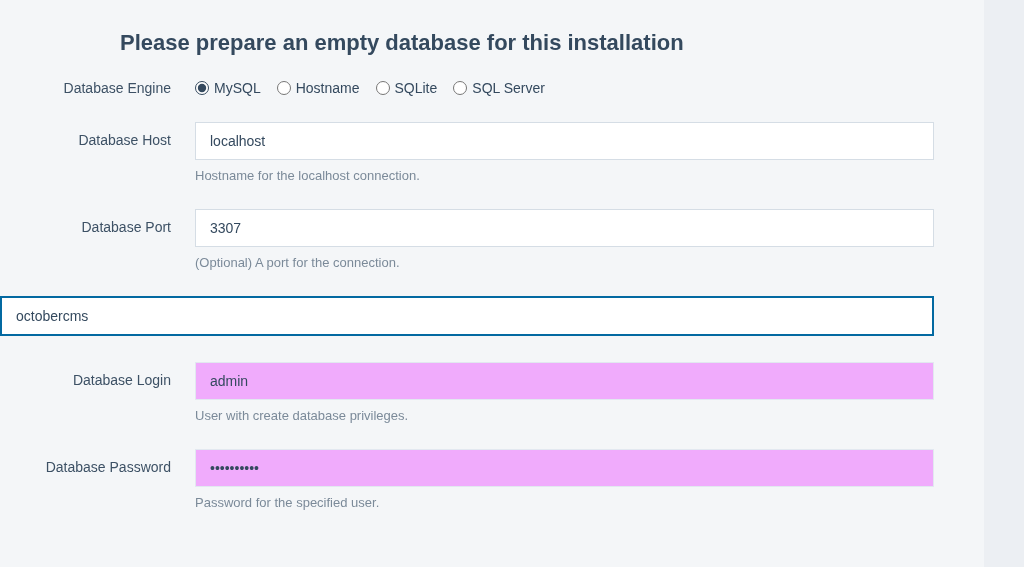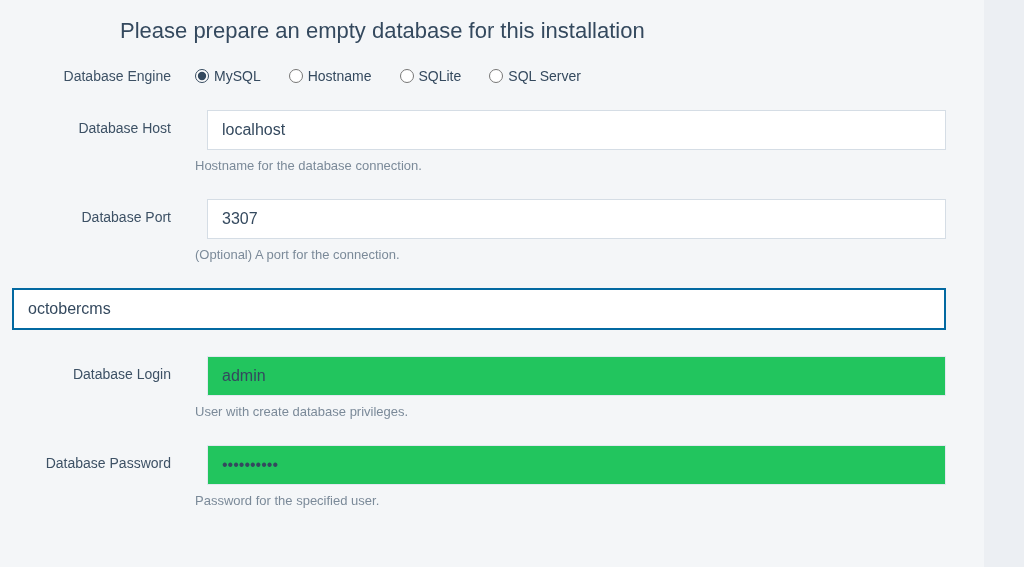--- a/index.html
+++ b/index.html
@@ -23,23 +23,24 @@
       height: 100%;
       background: #eceff3;
     }
     .container {
       padding: 18px 50px 0 0;
       width: 984px;
     }
     .heading {
       color: #34495e;
       font-size: 22px;
-      font-weight: 400;
+      font-weight: 700;
       margin-left: 120px;
       margin-bottom: 24px;
+      margin-top: 12px;
     }
     .form-row {
       display: flex;
       align-items: flex-start;
       margin-bottom: 26px;
     }
     .form-row.radio-row {
       align-items: center;
       margin-bottom: 26px;
     }
@@ -53,53 +54,52 @@
       padding-left: 44px;
     }
     .radio-row .label-col {
       padding-top: 0;
     }
     .field-col {
       flex: 1;
     }
     .radio-group {
       display: flex;
-      gap: 28px;
+      gap: 16px;
       align-items: flex-start;
     }
     .radio-option {
       display: flex;
       align-items: center;
       gap: 5px;
       color: #34495e;
       font-size: 14px;
       cursor: pointer;
     }
     .radio-option input[type="radio"] {
       width: 14px;
       height: 14px;
       accent-color: #34495e;
       cursor: pointer;
     }
     input[type="text"], input[type="password"] {
       width: 100%;
       padding: 10px 14px;
       border: 1px solid #d5dde5;
-      font-size: 16px;
+      font-size: 14px;
       color: #34495e;
       background: #fff;
       outline: none;
       font-family: inherit;
-      margin-left: 12px;
     }
     input[type="text"].highlighted {
       border: 2px solid #0369a1;
     }
     input[type="text"].muted-bg, input[type="password"].muted-bg {
-      background: #22c55e;
+      background: #f0abfc;
       border: 1px solid #e2e8f0;
     }
     .help-text {
       color: #7b8a99;
       font-size: 13px;
       margin-top: 8px;
     }
   </style>
 </head>
 <body>
@@ -130,21 +130,21 @@
           <span>SQL Server</span>
         </label>
       </div>
     </div>
   </div>
 
   <div class="form-row">
     <div class="label-col">Database Host</div>
     <div class="field-col">
       <input type="text" value="localhost" style="">
-      <div class="help-text">Hostname for the database connection.</div>
+      <div class="help-text">Hostname for the localhost connection.</div>
     </div>
   </div>
 
   <div class="form-row">
     <div class="label-col">Database Port</div>
     <div class="field-col">
       <input type="text" value="3307" style="">
       <div class="help-text">(Optional) A port for the connection.</div>
     </div>
   </div>

